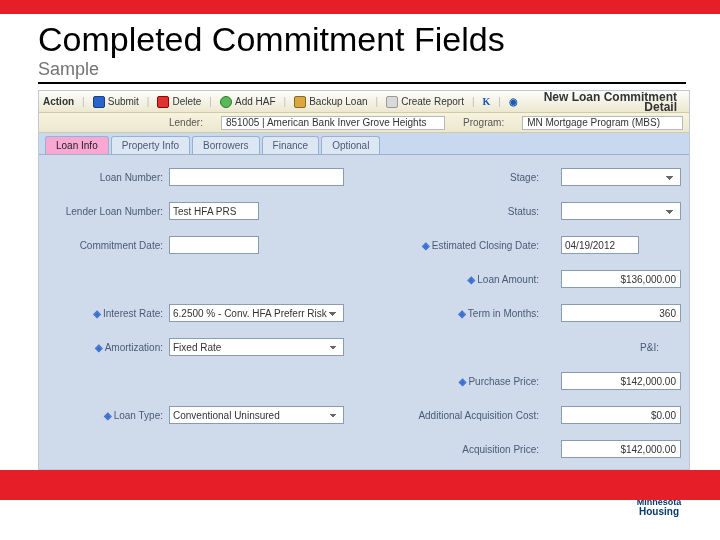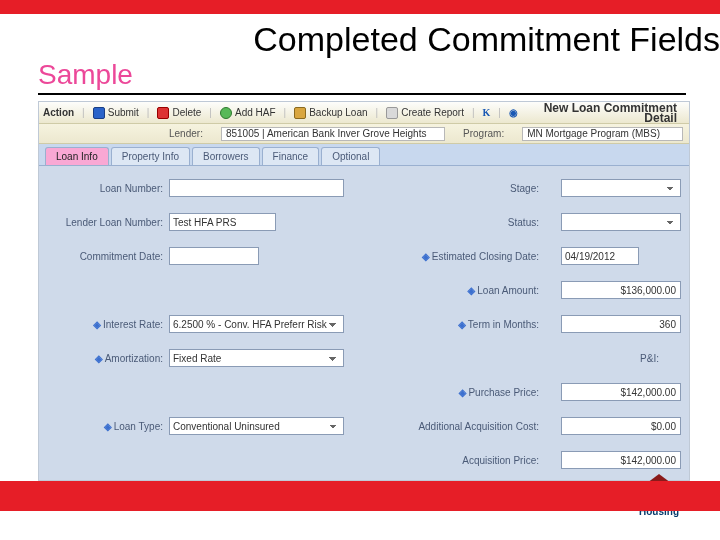--- a/index.html
+++ b/index.html
@@ -10,26 +10,25 @@
     width: 720px;
     height: 540px;
     overflow: hidden;
   }
   .top-red-bar { height: 14px; background: #e61e27; }
   .slide-title {
     font-size: 34px;
     font-weight: normal;
     margin: 6px 0 0 38px;
     color: #000;
-    text-align: right;
   }
   .slide-sub {
-    font-size: 28px;
+    font-size: 18px;
     margin: 0 0 2px 38px;
-    color: #ec4899;
+    color: #737373;
   }
   .underline {
     border-bottom: 2px solid #000;
     margin: 0 34px 6px 38px;
   }
   .app-shell {
     margin: 2px 30px 0 38px;
     border: 1px solid #bfc9d6;
     font-size: 10px;
     color: #333;
@@ -276,21 +275,21 @@
       <div class="left-label">Loan Number:</div>
       <div class="left-field"><input class="txt" value="" style=""></div>
       <div class="right-label">Stage:</div>
       <div class="right-field">
           <select class="sel"></select>
         </div>
     </div>
 
     <div class="form-row">
       <div class="left-label">Lender Loan Number:</div>
-      <div class="left-field"><input class="txt" style="width: 107px;" value="Test HFA PRS"></div>
+      <div class="left-field"><input class="txt" style="width: 90px;" value="Test HFA PRS"></div>
       <div class="right-label">Status:</div>
       <div class="right-field">
           <select class="sel"></select>
         </div>
     </div>
 
     <div class="form-row">
       <div class="left-label">Commitment Date:</div>
       <div class="left-field"><input class="txt" style="width: 90px;"></div>
       <div class="right-label"><span class="req">◈</span><span>Estimated Closing Date:</span></div>

